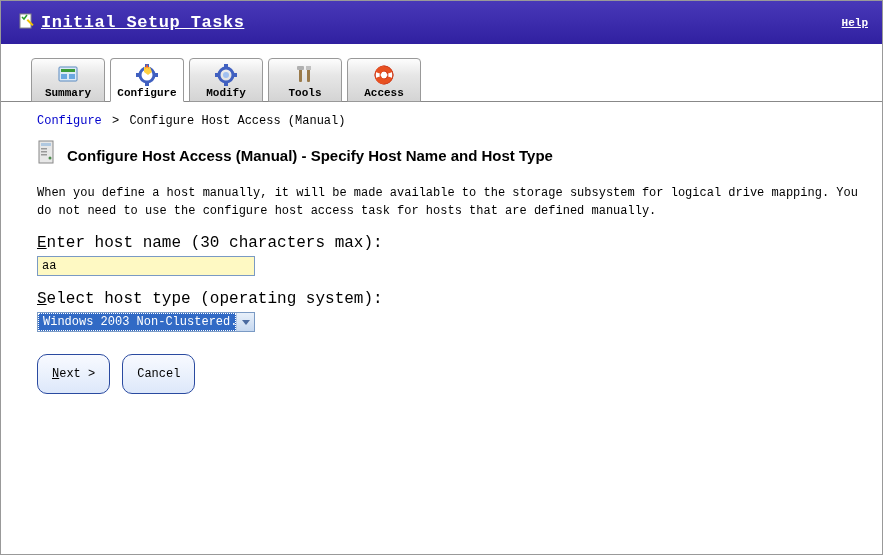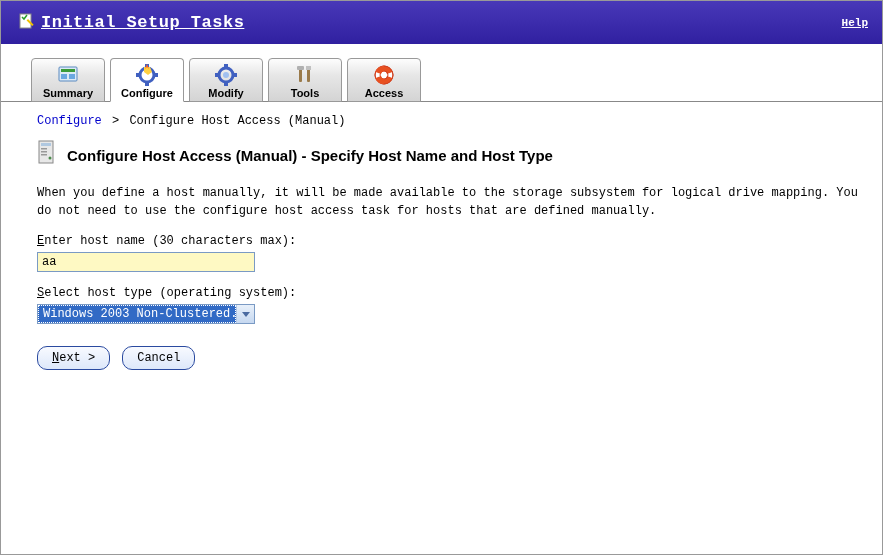--- a/index.html
+++ b/index.html
@@ -51,21 +51,21 @@
       background: linear-gradient(to bottom, #fdfdfd 0%, #e6e6e6 40%, #d4d4d4 100%);
       border: 1px solid #999;
       border-top-left-radius: 4px;
       border-top-right-radius: 4px;
       width: 74px;
       height: 44px;
       display: flex;
       flex-direction: column;
       align-items: center;
       justify-content: center;
-      font-family: Liberation Sans, sans-serif;
+      font-family: Liberation Mono, monospace;
       font-size: 11px;
       font-weight: bold;
       cursor: pointer;
       position: relative;
       margin-bottom: -1px;
       padding-top: 2px;
     }
     .tab.active {
       background: #fff;
       border-bottom: 1px solid #fff;
@@ -111,21 +111,21 @@
     .description {
       font-size: 12px;
       line-height: 1.5;
       margin-bottom: 14px;
       color: #000000;
     }
     .field-row {
       margin-bottom: 14px;
     }
     .field-label {
-      font-size: 12px;
+      font-size: 16px;
       margin-bottom: 4px;
     }
     .field-label .mn { text-decoration: underline; }
     .text-input {
       width: 218px;
       height: 20px;
       border: 1px solid #7a9ac4;
       background: #fef9c3;
       font-family: "Courier New", monospace;
       font-size: 12px;
@@ -162,21 +162,21 @@
       justify-content: center;
     }
     .button-row {
       display: flex;
       gap: 12px;
       margin-top: 22px;
     }
     .pill-button {
       font-family: "Courier New", monospace;
       font-size: 12px;
-      padding: 4px 14px;
+      padding: 12px 14px;
       border: 1px solid #2a4aa0;
       border-radius: 10px;
       background: linear-gradient(to bottom, #f8faff 0%, #dde8fa 100%);
       cursor: pointer;
       min-width: 66px;
       text-align: center;
     }
     .pill-button .mn { text-decoration: underline; }
     .host-icon-svg { flex-shrink: 0; }
   </style>

